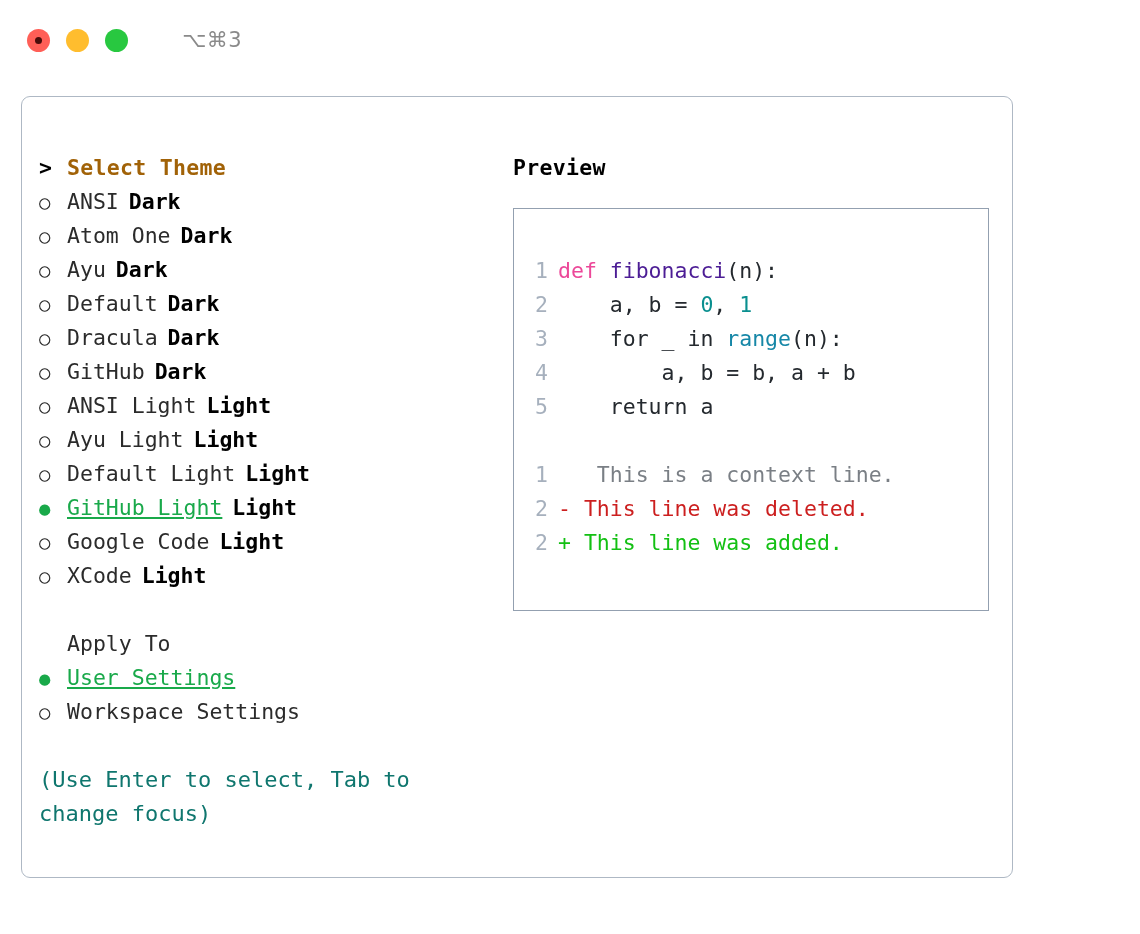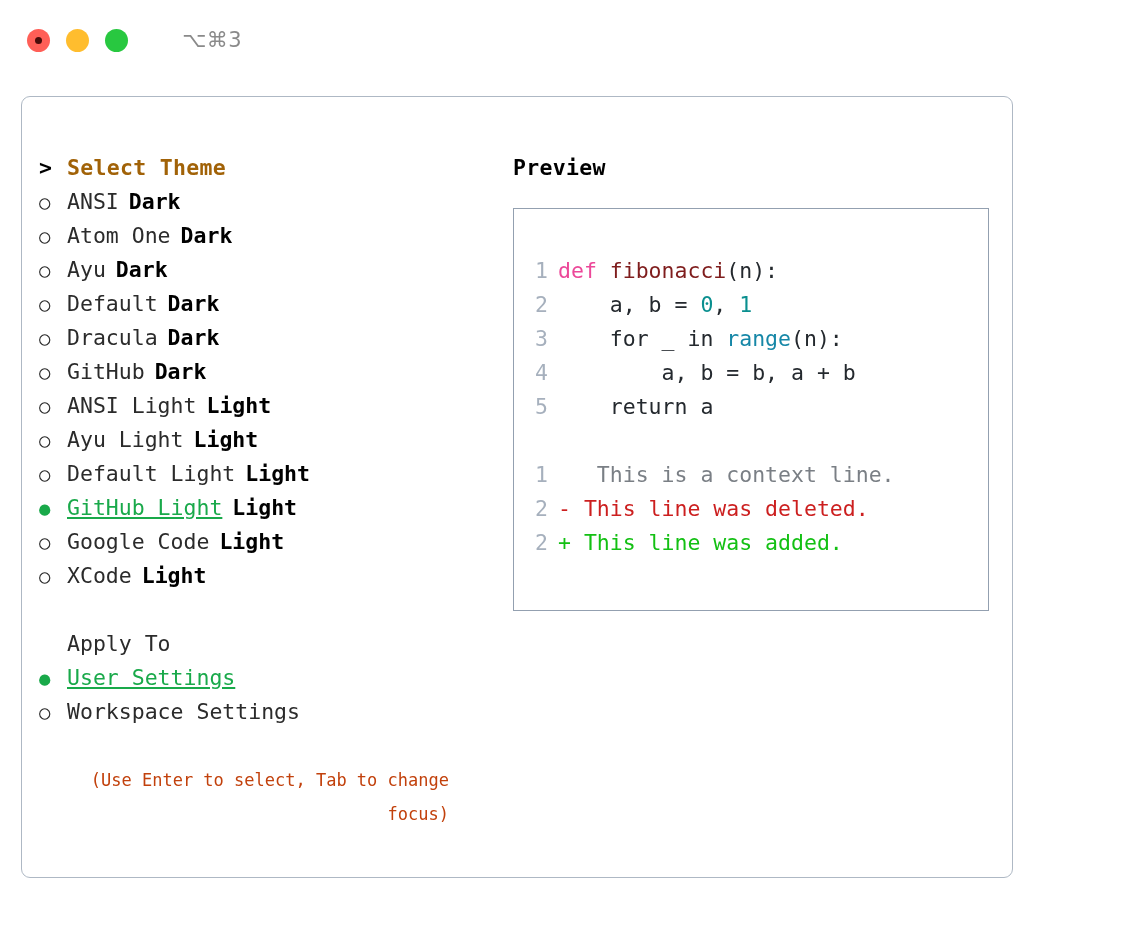--- a/index.html
+++ b/index.html
@@ -124,24 +124,23 @@
   }
 
   #apply-to-section { margin-top: 34px; }
   .row.apply-heading .bullet-cell { color: transparent; }
 
   #hint-text {
     position: absolute;
     left: 17px;
     top: 666px;
     width: 410px;
-    font-size: 17px;
-    line-height: 34px;
-    color: #c2410c;
-    text-align: right;
+    font-size: 22px;
+    line-height: 34px;
+    color: #0f766e;
   }
 
   
   #preview-column {
     position: absolute;
     left: 479px;
     top: 54px;
     width: 490px;
     margin-left: 12px;
   }
@@ -171,21 +170,21 @@
   .lineno {
     width: 44px;
     flex: 0 0 44px;
     text-align: right;
     color: #a6b0bd;
     padding-right: 10px;
     box-sizing: border-box;
   }
   .code-text { color: #24292e; }
   .tok-def     { color: #ec4899; }
-  .tok-fn      { color: #7f1d1d; }
+  .tok-fn      { color: #4c1d95; }
   .tok-builtin { color: #1687a7; }
   .tok-num     { color: #0a8f8f; }
   .tok-punct   { color: #24292e; }
   .spacer-line { height: 34px; }
   .diff-context { color: #7a7f85; }
   .diff-del     { color: #cc1f1f; }
   .diff-add     { color: #13c013; }
 </style>
 </head>
 <body>

